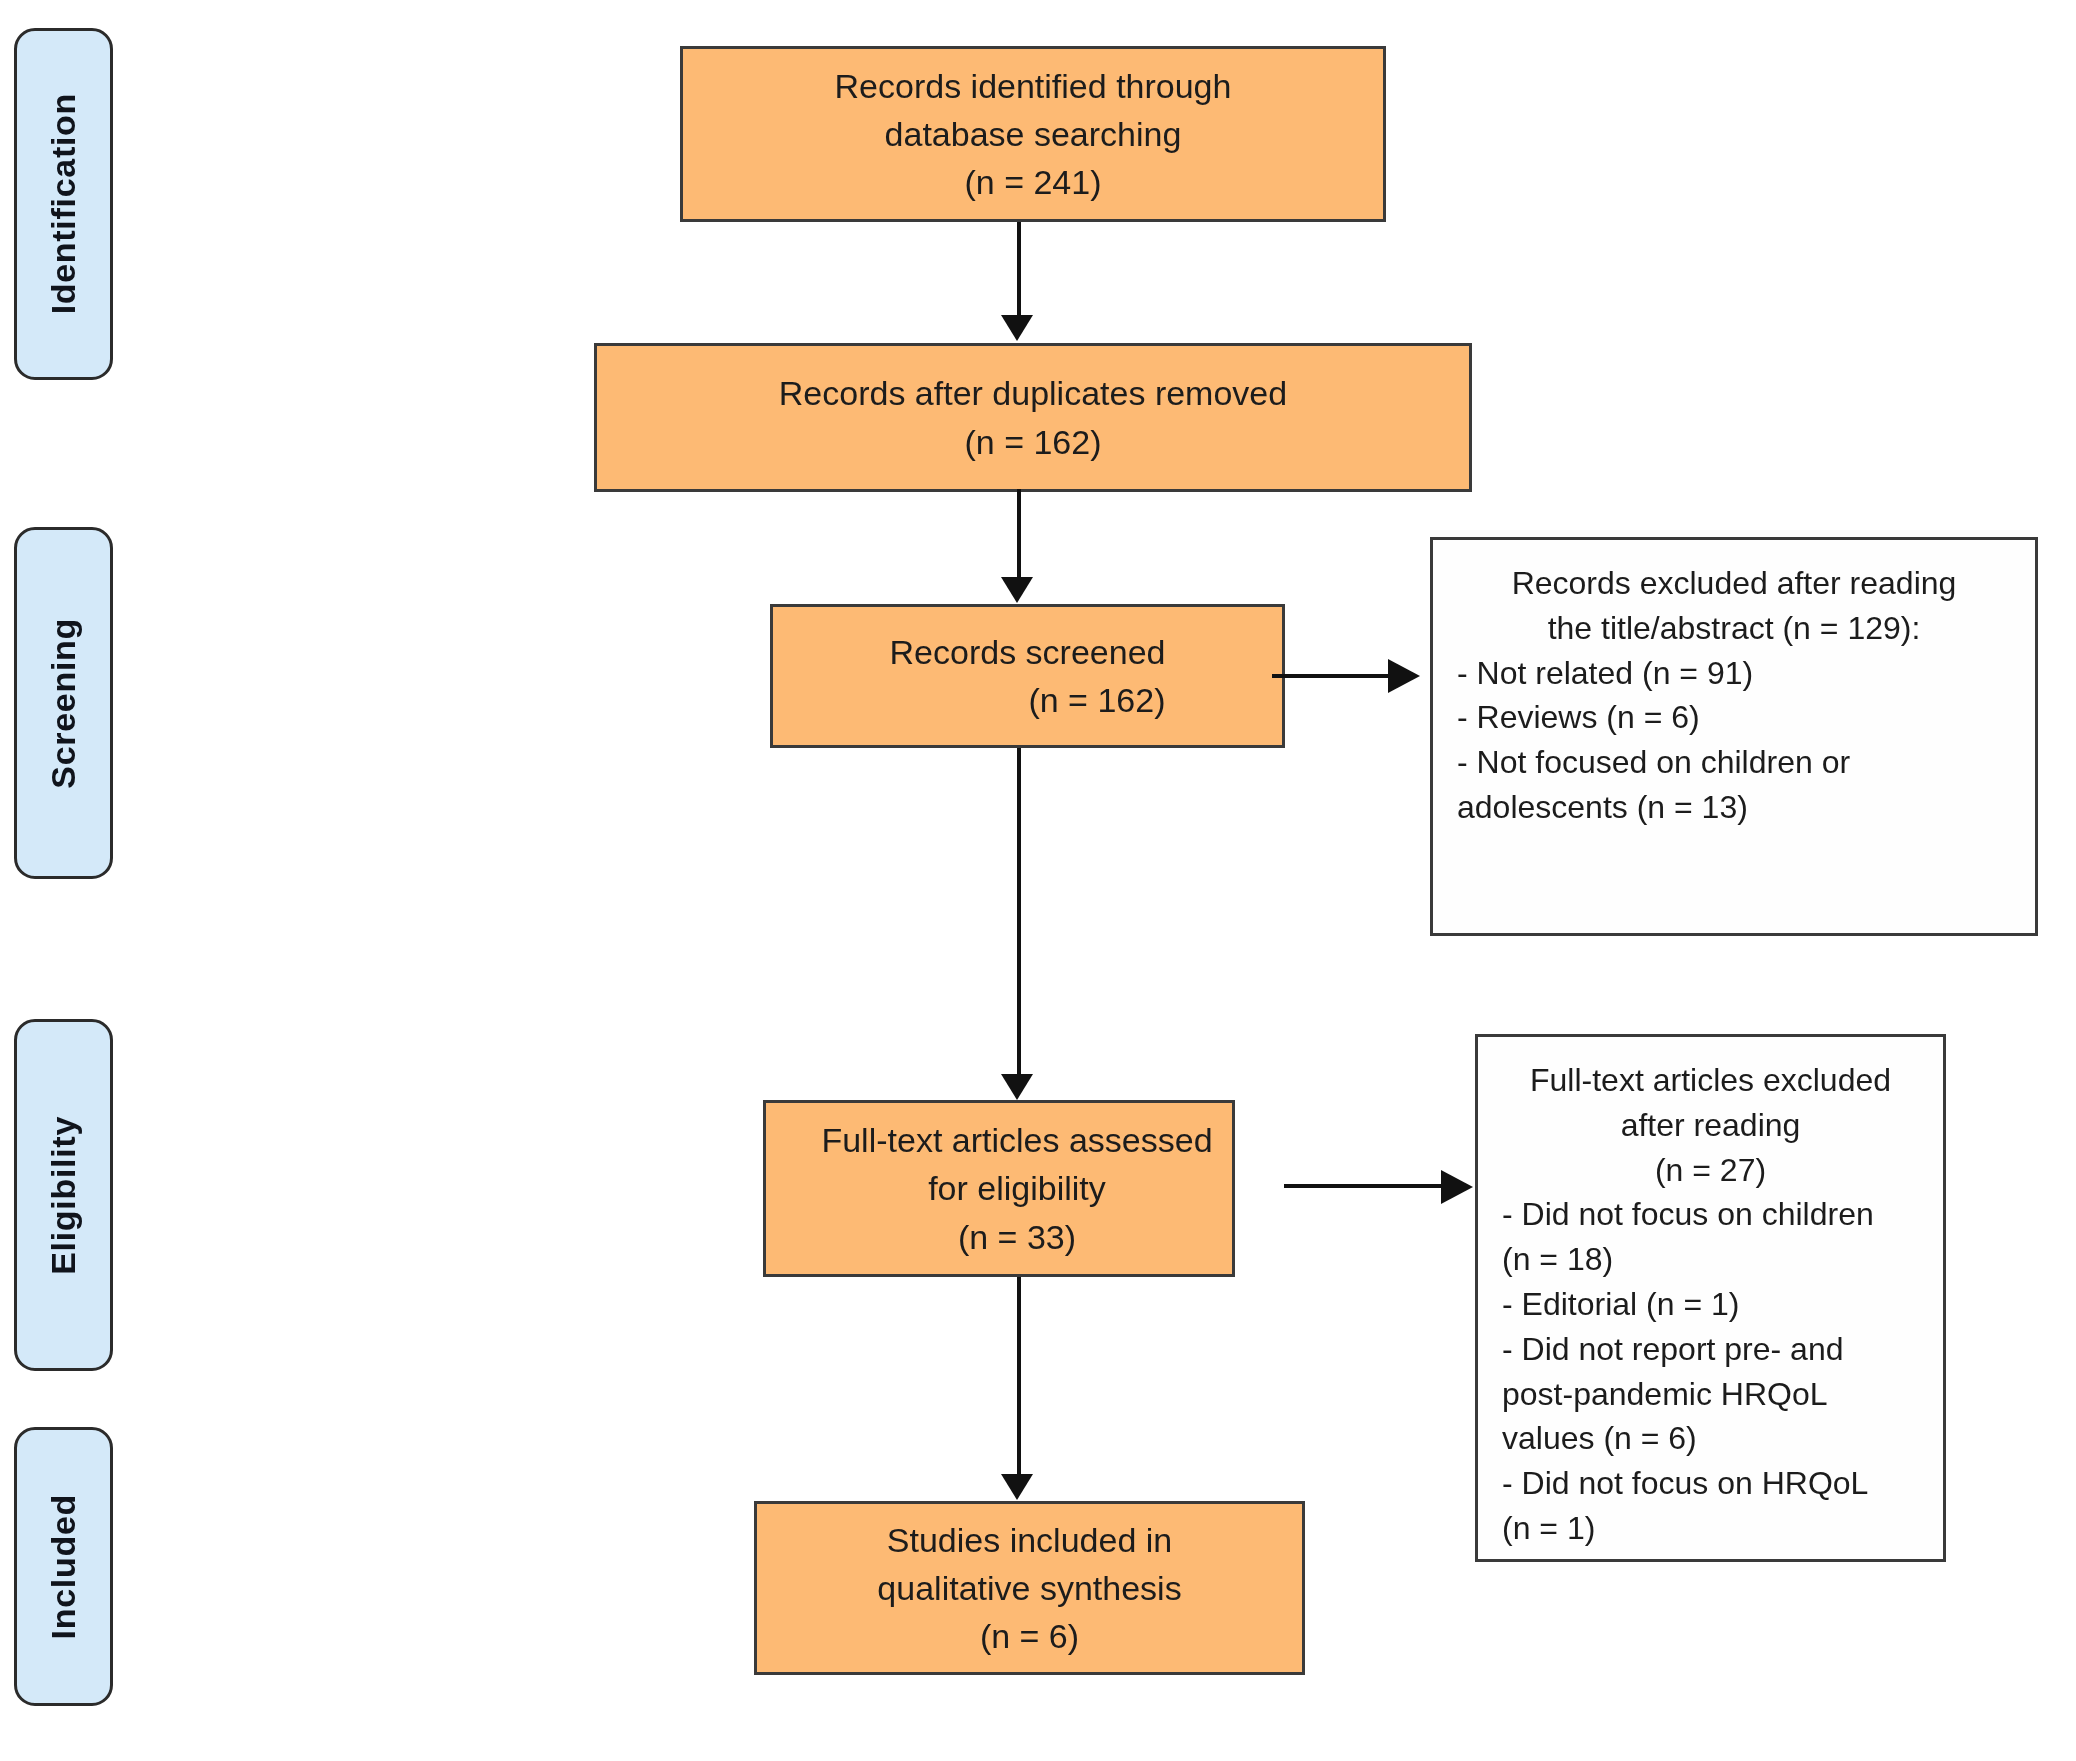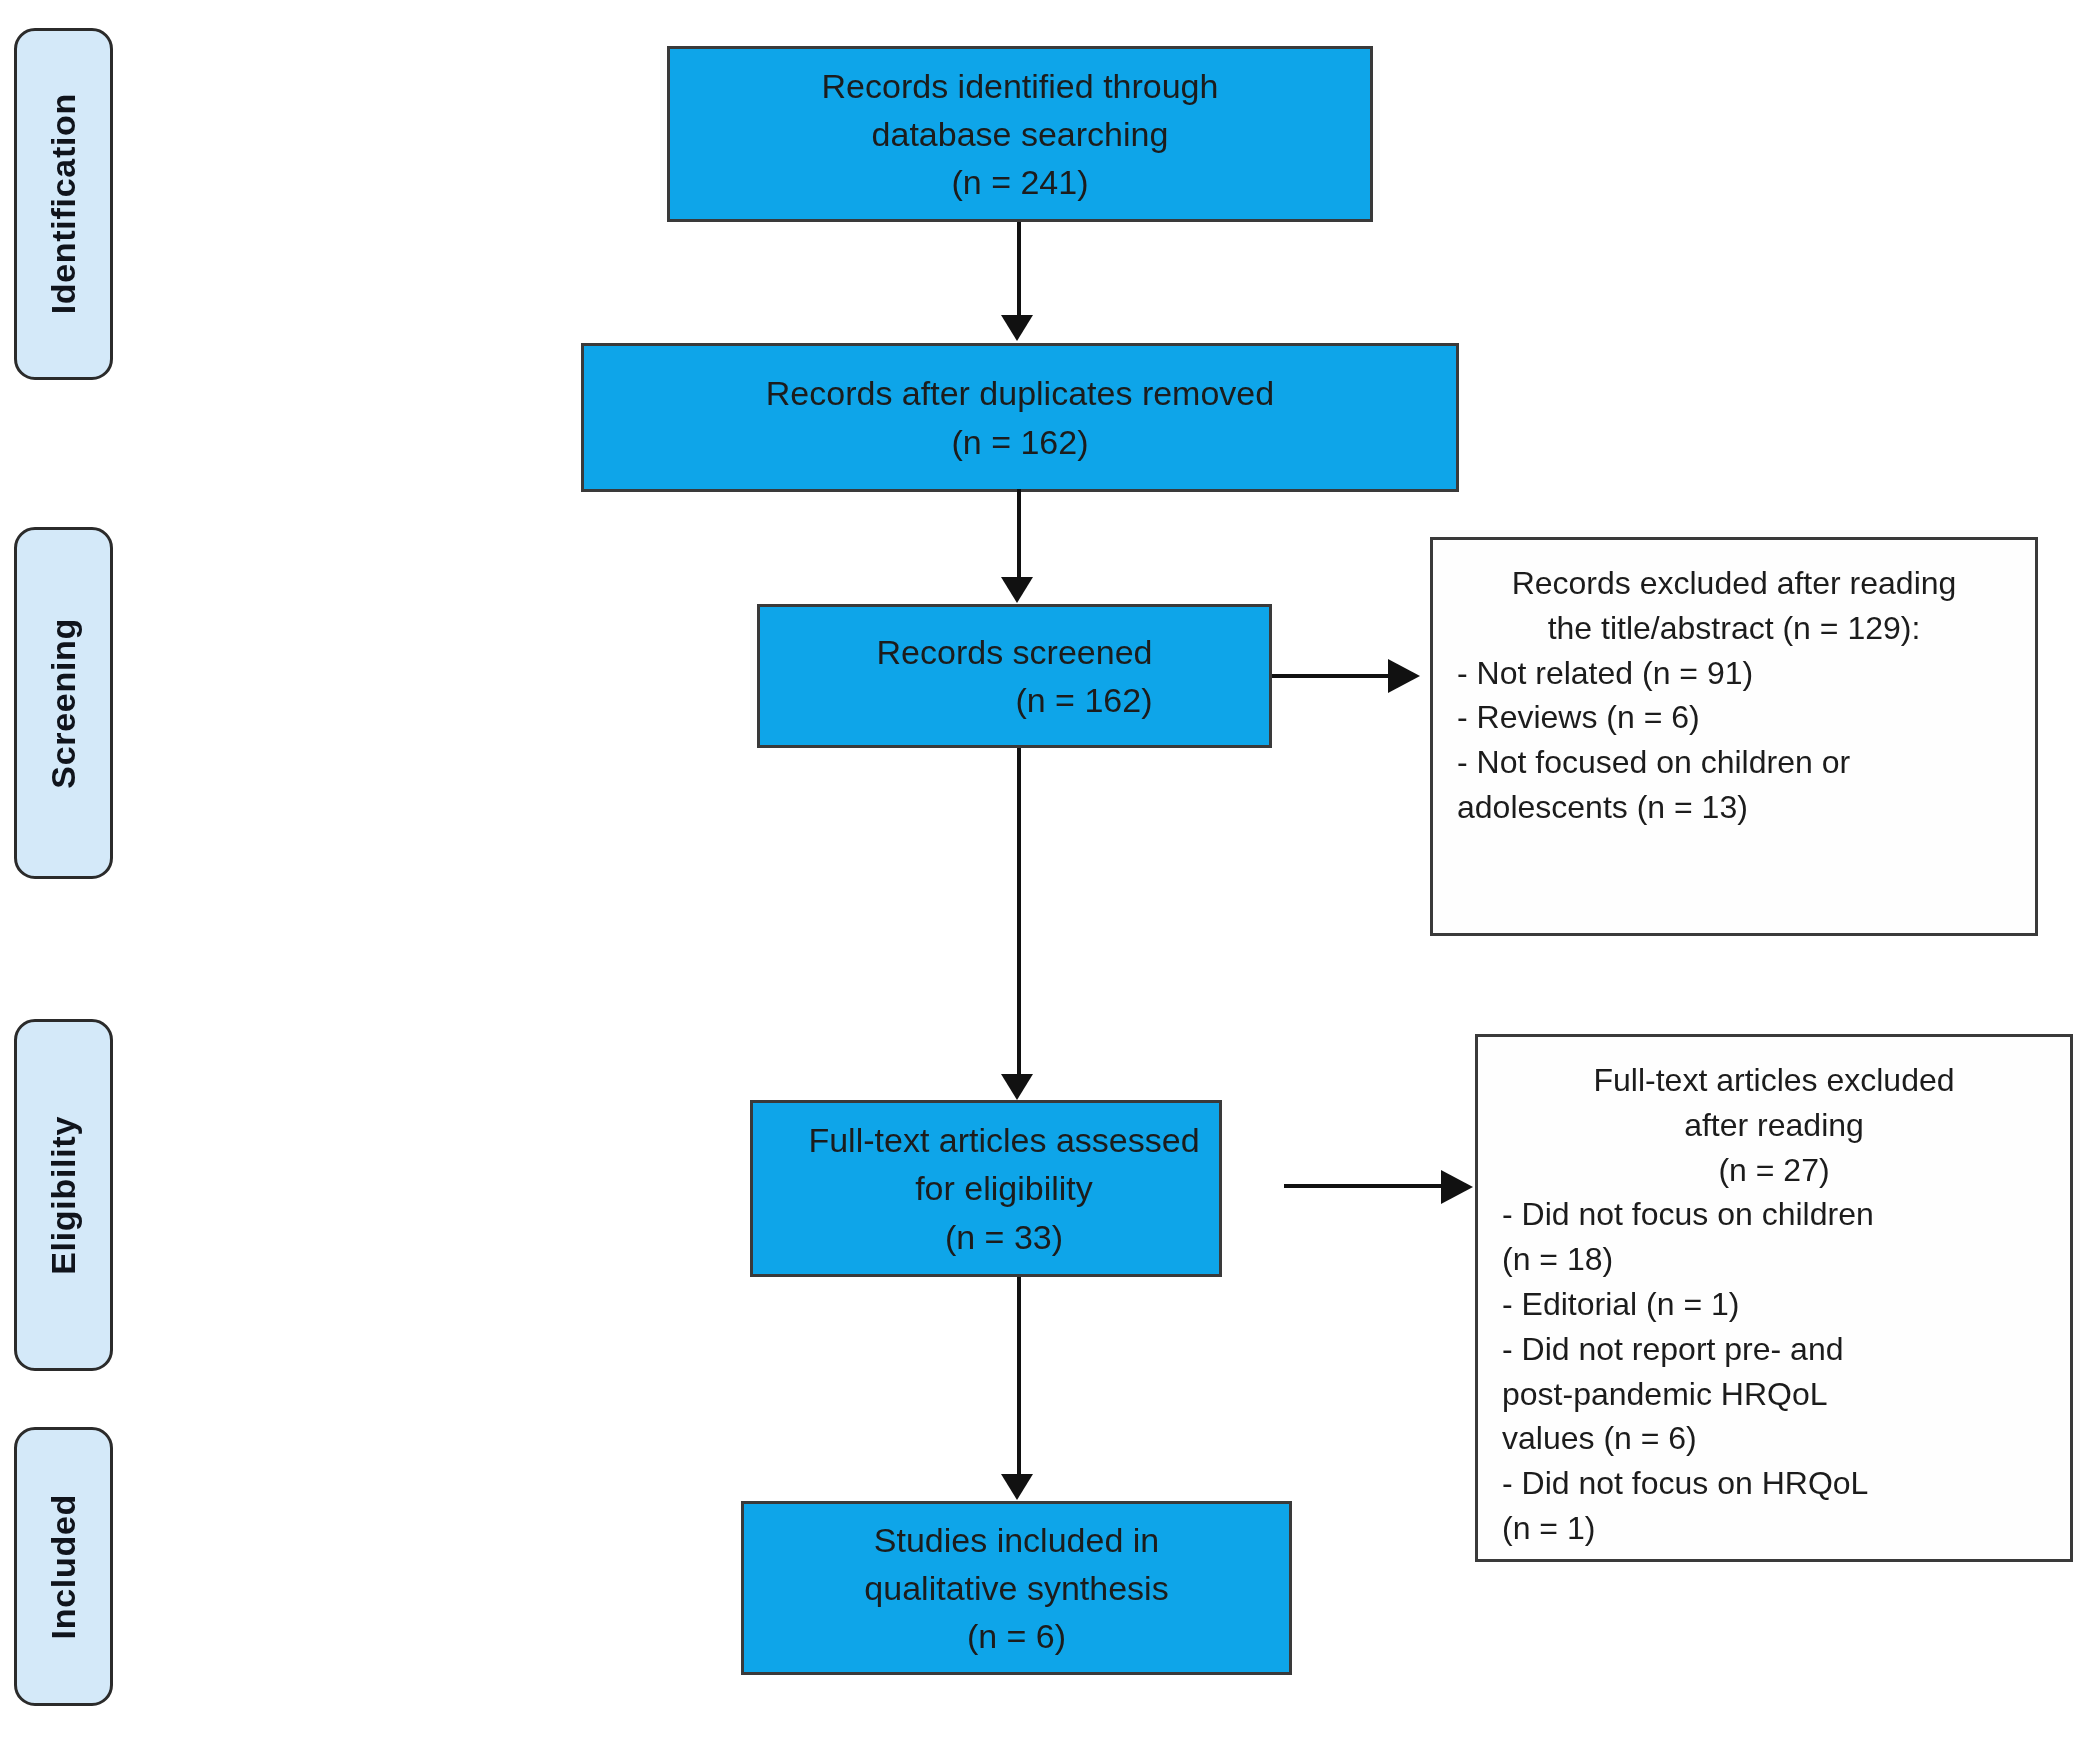--- a/index.html
+++ b/index.html
@@ -41,27 +41,28 @@
     white-space:nowrap;
   }
   #stage-identification{top:28px;height:352px;}
   #stage-screening{top:527px;height:352px;}
   #stage-eligibility{top:1019px;height:352px;}
   #stage-included{top:1427px;height:279px;}
 
   
   .node{
     position:absolute;
-    background:#0ea5e9;
+    background:#fdba74;
     border:3.5px solid #3a3a3a;
     box-sizing:border-box;
     display:flex;
     align-items:center;
     justify-content:center;
     text-align:center;
+    margin-left:13px;
   }
   .node .node-text{
     white-space:pre-line;
     font-size:34px;
     line-height:1.42;
     padding:2.8px 14px;
   }
   #box-identified{left:667px;top:46px;width:706px;height:176px;}
   #box-duplicates{left:581px;top:343px;width:878px;height:149px;}
   #box-screened{left:757px;top:604px;width:515px;height:144px;text-align:right;}
@@ -70,21 +71,21 @@
 
   
   .rnode{
     position:absolute;
     background:#fefefe;
     border:3.5px solid #3a3a3a;
     box-sizing:border-box;
     padding:21px 24px 7px 24px;
   }
   #box-excluded-screening{left:1430px;top:537px;width:608px;height:399px;}
-  #box-excluded-fulltext{left:1475px;top:1034px;width:598px;height:528px;}
+  #box-excluded-fulltext{left:1475px;top:1034px;width:471px;height:528px;}
   .rhead{
     text-align:center;
     white-space:pre-line;
     font-size:32px;
     line-height:1.4;
   }
   .ritem{
     text-align:left;
     white-space:pre-line;
     font-size:32px;

